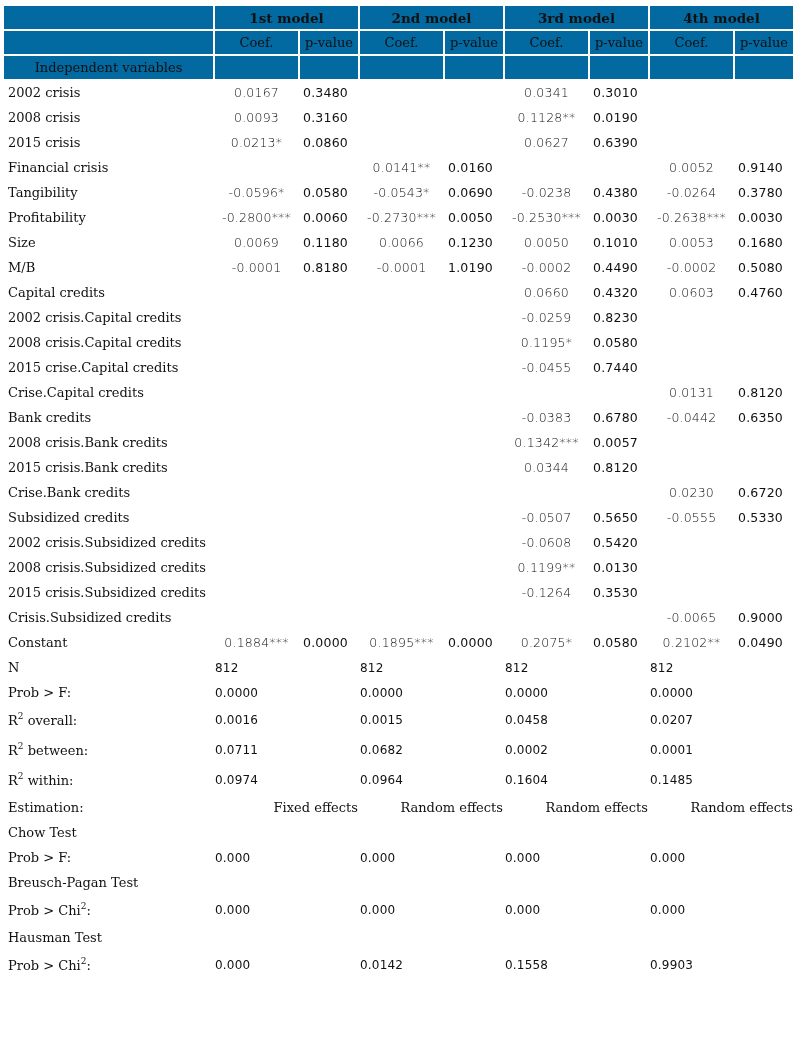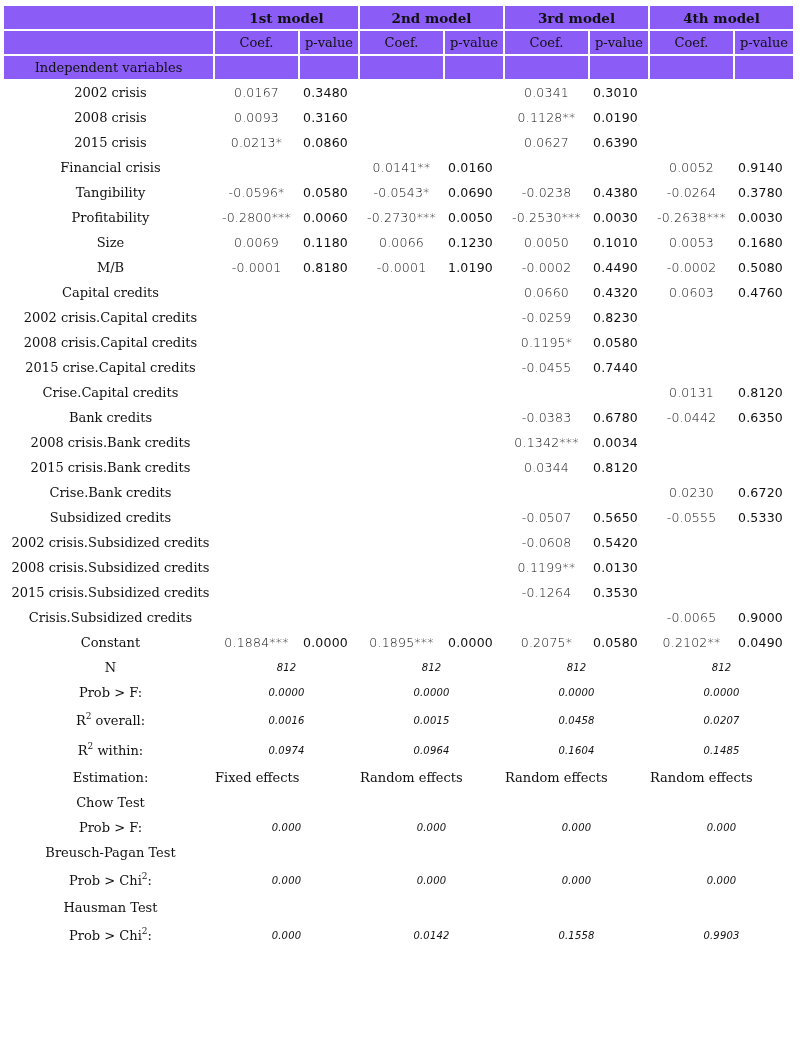--- a/index.html
+++ b/index.html
@@ -1,29 +1,29 @@
 <!DOCTYPE html>
 <html><head>
 <meta charset="utf-8">
 <style>
   html, body { margin: 0; padding: 0; background: #ffffff; }
   body { width: 806px; height: 1038px; overflow: hidden; font-family: "DejaVu Serif", serif; color: #111; }
   table.reg { border-collapse: separate; border-spacing: 2px; position: absolute; left: 2px; top: 4px; font-size: 13px; }
   table.reg td { padding: 0; height: 23px; white-space: nowrap; }
-  .hdr td.h { background: #8b5cf6; }
+  .hdr td.h { background: #0369a1; }
   .c-label { width: 209px; }
   .c-coef { width: 83px; }
   .c-pval { width: 58px; }
   td.model { text-align: center; font-weight: bold; font-size: 13.5px; }
   td.center { text-align: center; }
-  td.left { text-align: center; padding-left: 4px !important; }
+  td.left { text-align: left; padding-left: 4px !important; }
   td.num { text-align: center; font-family: "DejaVu Sans", sans-serif; font-size: 12.5px; font-weight: 300; letter-spacing: 0.2px; }
   td.pv { text-align: left; padding-left: 3px !important; font-family: "DejaVu Sans", sans-serif; font-size: 12.5px; letter-spacing: 0.2px; }
-  td.stat { text-align: center; font-family: "DejaVu Sans", sans-serif; font-size: 10px; letter-spacing: 0.2px; font-style: italic; }
-  td.stattext { text-align: left; }
+  td.stat { text-align: left; font-family: "DejaVu Sans", sans-serif; font-size: 12px; letter-spacing: 0.2px; }
+  td.stattext { text-align: right; }
   tr.body td { height: 23px; }
   tr.tall td { height: 28px; }
   sup { font-size: 9px; vertical-align: 6px; line-height: 0; }
 </style>
 </head>
 <body>
 
 <table class="reg">
   <colgroup>
     <col class="c-label">
@@ -220,21 +220,21 @@
         <td class="num">-0.0442</td>
         <td class="pv">0.6350</td>
       </tr>
       <tr class="body">
         <td class="left">2008 crisis.Bank credits</td>
         <td class="num"></td>
         <td class="pv"></td>
         <td class="num"></td>
         <td class="pv"></td>
         <td class="num">0.1342***</td>
-        <td class="pv">0.0034</td>
+        <td class="pv">0.0057</td>
         <td class="num"></td>
         <td class="pv"></td>
       </tr>
       <tr class="body">
         <td class="left">2015 crisis.Bank credits</td>
         <td class="num"></td>
         <td class="pv"></td>
         <td class="num"></td>
         <td class="pv"></td>
         <td class="num">0.0344</td>
@@ -334,20 +334,27 @@
         <td colspan="2" class="stat">0.0000</td>
       </tr>
       <tr class="tall">
         <td class="left"><span>R</span><sup>2</sup><span> overall:</span></td>
         <td colspan="2" class="stat">0.0016</td>
         <td colspan="2" class="stat">0.0015</td>
         <td colspan="2" class="stat">0.0458</td>
         <td colspan="2" class="stat">0.0207</td>
       </tr>
       <tr class="tall">
+        <td class="left"><span>R</span><sup>2</sup><span> between:</span></td>
+        <td colspan="2" class="stat">0.0711</td>
+        <td colspan="2" class="stat">0.0682</td>
+        <td colspan="2" class="stat">0.0002</td>
+        <td colspan="2" class="stat">0.0001</td>
+      </tr>
+      <tr class="tall">
         <td class="left"><span>R</span><sup>2</sup><span> within:</span></td>
         <td colspan="2" class="stat">0.0974</td>
         <td colspan="2" class="stat">0.0964</td>
         <td colspan="2" class="stat">0.1604</td>
         <td colspan="2" class="stat">0.1485</td>
       </tr>
       <tr class="body">
         <td class="left">Estimation:</td>
         <td colspan="2" class="stattext">Fixed effects</td>
         <td colspan="2" class="stattext">Random effects</td>

